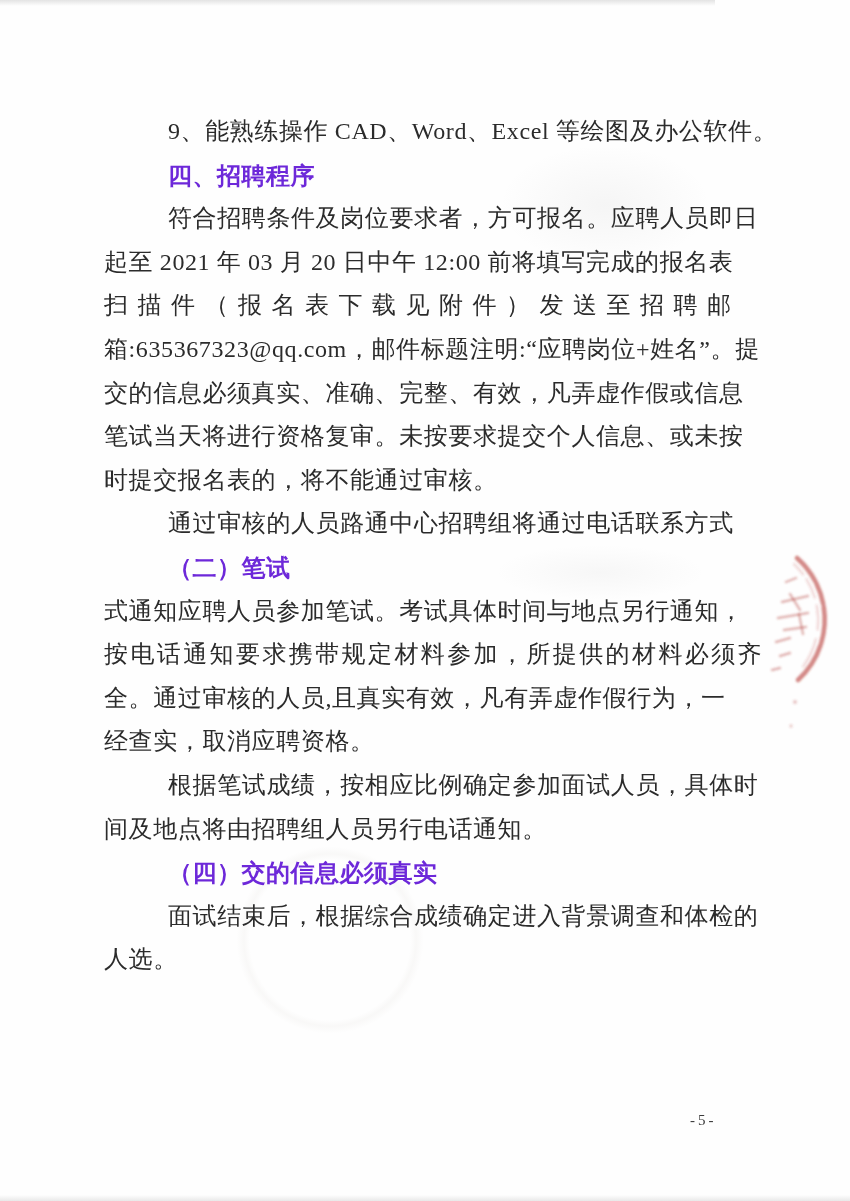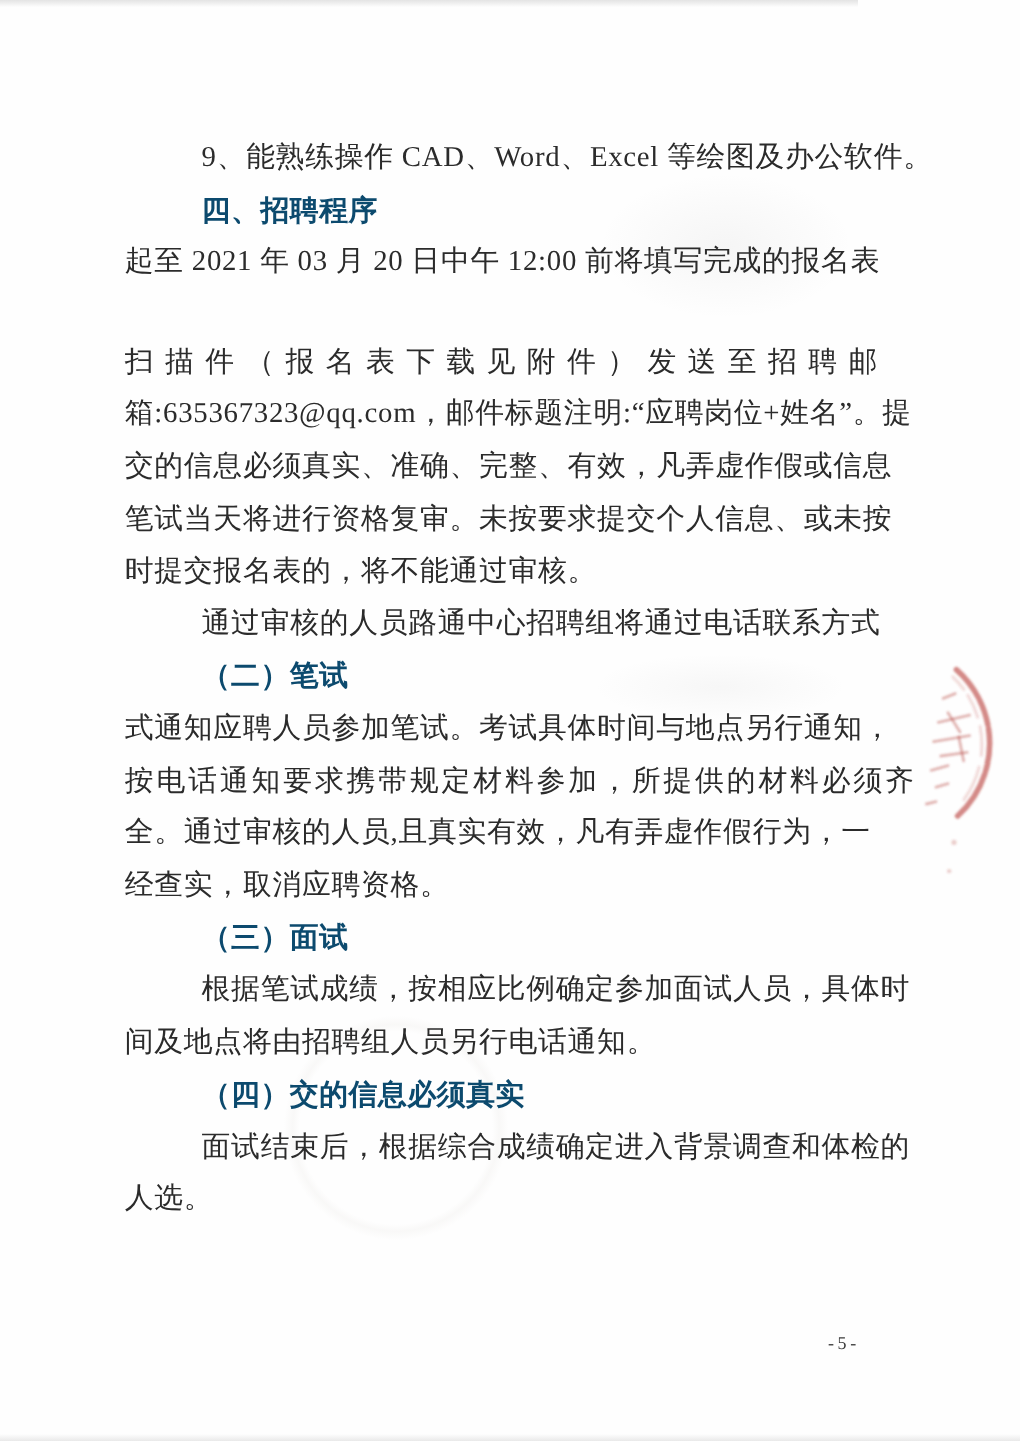--- a/index.html
+++ b/index.html
@@ -56,24 +56,24 @@
     line-height: 43.6px;
     font-size: 24px;
     letter-spacing: 0.6px;
     color: #2b2b2b;
     white-space: nowrap;
   }
   .indent { padding-left: 64px; }
   .head {
     font-family: "Liberation Sans", "DejaVu Sans", sans-serif;
     font-weight: 700;
-    color: #0c4a6e;
+    color: #6d28d9;
     letter-spacing: 0.5px;
   }
-  .spread   { letter-spacing: 9.5px; margin-top: 40px; }
+  .spread   { letter-spacing: 9.5px; }
   .spread-sm{ letter-spacing: 2.4px; }
   .page-number {
     position: absolute;
     left: 690px;
     top: 1112px;
     font-size: 15px;
     letter-spacing: 3px;
     color: #3a3a3a;
     font-family: "Liberation Serif", "DejaVu Serif", serif;
   }
@@ -90,33 +90,33 @@
 <div class="paper">
 
   <div class="edge-top"></div>
   <div class="smudge-1"></div>
   <div class="smudge-2"></div>
   <div class="smudge-ring"></div>
 
   <div class="content">
     <div class="line indent">9、能熟练操作 CAD、Word、Excel 等绘图及办公软件。</div>
     <div class="line indent head">四、招聘程序</div>
+    <div class="line indent">符合招聘条件及岗位要求者，方可报名。应聘人员即日</div>
     <div class="line">起至 2021 年 03 月 20 日中午 12:00 前将填写完成的报名表</div>
     <div class="line spread">扫描件（报名表下载见附件）发送至招聘邮</div>
     <div class="line">箱:635367323@qq.com，邮件标题注明:“应聘岗位+姓名”。提</div>
     <div class="line">交的信息必须真实、准确、完整、有效，凡弄虚作假或信息</div>
     <div class="line">笔试当天将进行资格复审。未按要求提交个人信息、或未按</div>
     <div class="line">时提交报名表的，将不能通过审核。</div>
     <div class="line indent">通过审核的人员路通中心招聘组将通过电话联系方式</div>
     <div class="line indent head">（二）笔试</div>
     <div class="line">式通知应聘人员参加笔试。考试具体时间与地点另行通知，</div>
     <div class="line spread-sm">按电话通知要求携带规定材料参加，所提供的材料必须齐</div>
     <div class="line">全。通过审核的人员,且真实有效，凡有弄虚作假行为，一</div>
     <div class="line">经查实，取消应聘资格。</div>
-    <div class="line indent head">（三）面试</div>
     <div class="line indent">根据笔试成绩，按相应比例确定参加面试人员，具体时</div>
     <div class="line">间及地点将由招聘组人员另行电话通知。</div>
     <div class="line indent head">（四）交的信息必须真实</div>
     <div class="line indent">面试结束后，根据综合成绩确定进入背景调查和体检的</div>
     <div class="line">人选。</div>
   </div>
 
   <svg class="stamp" width="190" height="230" viewBox="0 0 190 230" aria-hidden="true">
     <defs>
       <filter id="softblur" x="-20%" y="-20%" width="140%" height="140%">

